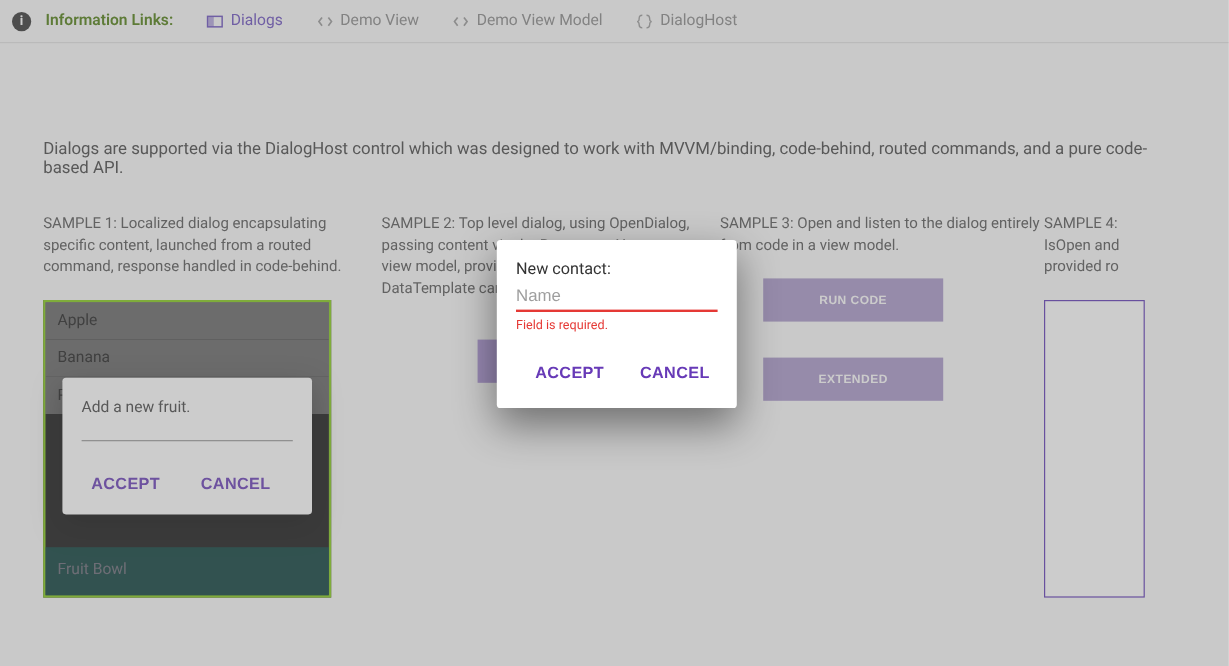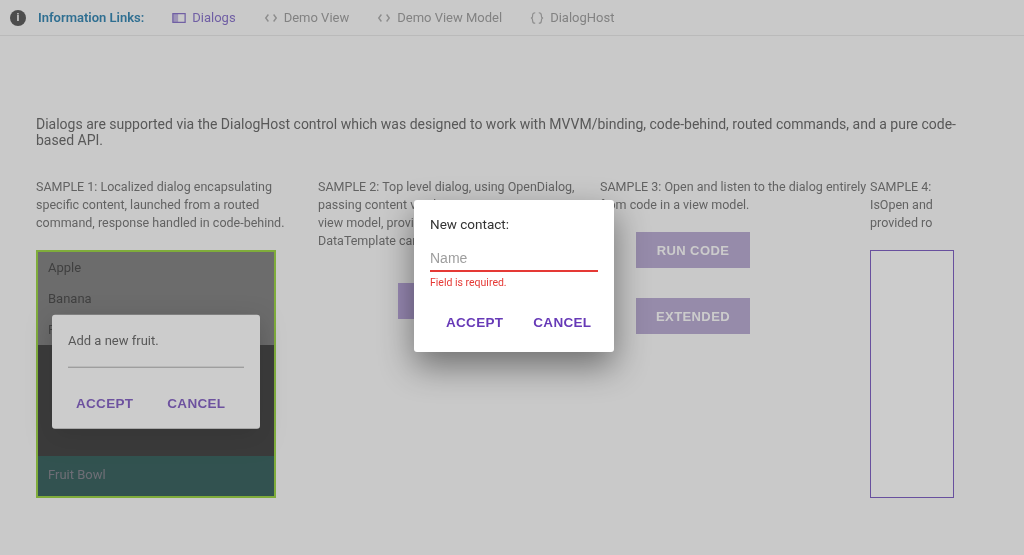--- a/index.html
+++ b/index.html
@@ -11,21 +11,21 @@
 
   .toolbar {
     height: 36px; display: flex; align-items: center; padding: 0 10px; gap: 28px;
     font-size: 13px; color: #555; border-bottom: 1px solid #e2e2e2;
   }
   .toolbar .info-icon {
     width: 16px; height: 16px; border-radius: 50%; background: #333; color: #fff;
     display: inline-flex; align-items: center; justify-content: center; font-size: 11px; font-weight: bold;
     margin-right: 6px;
   }
-  .toolbar .label { font-weight: 600; color: #0369a1; }
+  .toolbar .label { font-weight: 600; color: #4d7c0f; }
   .toolbar .link { display: inline-flex; align-items: center; gap: 6px; color: #888; font-size: 13px; }
   .toolbar .link.first { color: #6b4fbf; }
   .link-icon { width: 14px; height: 14px; display: inline-block; }
 
   .content {
     padding: 30px 36px 0 36px;
   }
   .intro {
     font-size: 14px; color: #444; margin: 50px 0 30px 0;
   }
@@ -69,39 +69,39 @@
   }
 
   
   .s2-button-shadow {
     position: absolute; left: 80px; top: 105px; width: 150px; height: 36px;
     background: rgba(103,58,183,0.55);
   }
 
   
   .code-btn {
-    width: 114px; height: 36px; background: #a08cc4; color: #fff; border: none;
-    font-weight: 600; font-size: 13px; letter-spacing: 0.4px; display: block; margin-bottom: 30px;
+    width: 150px; height: 36px; background: #a08cc4; color: #fff; border: none;
+    font-weight: 600; font-size: 10px; letter-spacing: 0.4px; display: block; margin-bottom: 30px;
     opacity: 0.9;
     text-align: center;
   }
   .s3-stack { margin-top: 8px; margin-left: 36px; }
 
   
   .s4-box {
     border: 1px solid #5e38b5; width: 100%; height: 248px; background: #fff;
   }
 
   
   .top-dialog {
     position: absolute; z-index: 100; left: 414px; top: 200px; width: 200px;
     background: #fff; border-radius: 3px; padding: 16px 16px 10px 16px;
     box-shadow: 0 14px 34px rgba(0,0,0,0.45);
   }
-  .top-dialog h4 { font-size: 13.5px; font-weight: 400; color: #333; margin-bottom: 14px; }
+  .top-dialog h4 { font-size: 13.5px; font-weight: 400; color: #333; margin-bottom: 2px; }
   .td-field { margin-bottom: 10px; }
   .td-input {
     width: 100%; border: none; border-bottom: 1px solid #ccc; font-size: 14px; padding: 4px 0 4px 0;
     color: #333;
   }
   .td-input::placeholder { color: #9e9e9e; }
   .td-input.error { border-bottom: 2px solid #e53935; }
   .td-error { color: #e53935; font-size: 10.5px; margin-top: 4px; }
   .td-actions { display: flex; gap: 26px; padding: 10px 0 6px 14px; }
 </style>

